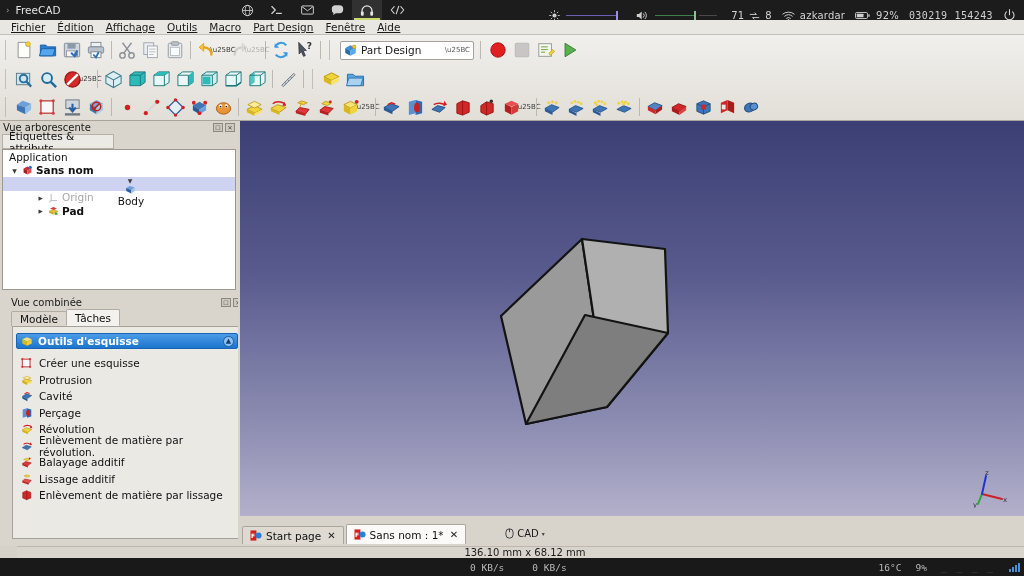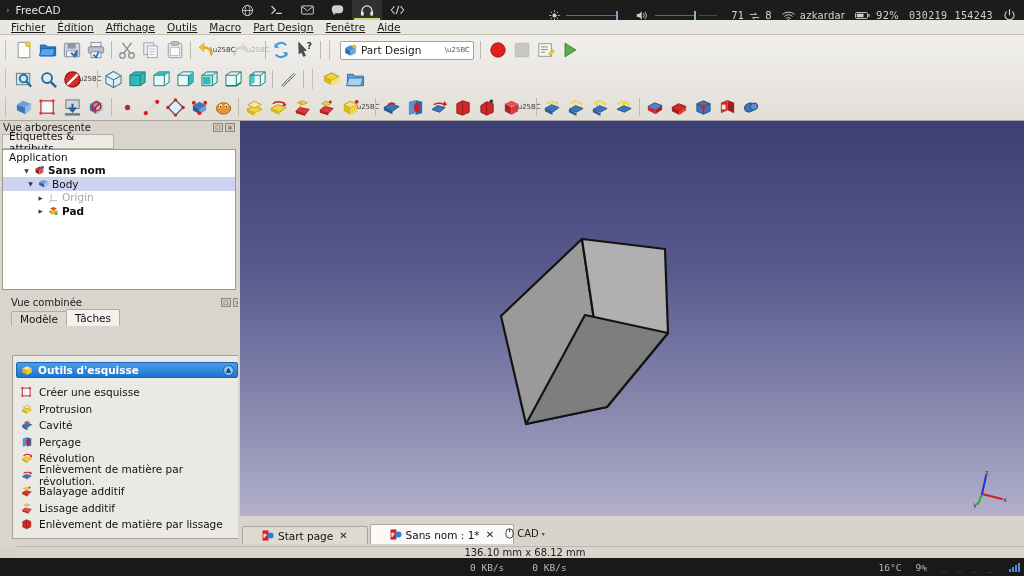--- a/index.html
+++ b/index.html
@@ -107,21 +107,21 @@
   .combo { position:absolute; left:8px; top:175px; width:238px; bottom:0; }
   .tabs2 { display:flex; align-items:flex-end; height:17px; padding-left:3px; }
   .tab2 {
     height:15px; padding:0 8px; font-size:10.5px; color:#111;
     background:#dcd8d0; border:1px solid #b0aca4; border-bottom:none;
     display:flex; align-items:center; border-radius:2px 2px 0 0; margin-right:-1px;
   }
   .tab2.active { background:#f4f2ee; height:17px; border-bottom:1px solid #f4f2ee; z-index:2; }
   .taskbox {
     position:absolute; left:4px; top:17px; right:4px; bottom:20px;
-    background:#ebe9e4; border:1px solid #a5a199;margin-top:29px;
+    background:#ebe9e4; border:1px solid #a5a199;
   }
   .taskhdr {
     height:16px; margin:6px 3px 0 3px;
     background:linear-gradient(#4c9ce8,#1b74cd);
     border:1px solid #1963b4; border-radius:2px;
     display:flex; align-items:center; padding:0 4px; gap:5px;
     color:#fff; font-size:10.5px; font-weight:bold;
     position:relative;
   }
   .taskhdr .collapse {
@@ -135,21 +135,21 @@
   
   .viewzone { position:absolute; left:238px; top:121px; right:0; bottom:30px; background:#d8d4cc; }
   .view3d {
     position:absolute; left:2px; top:0px; right:0px; height:395px;
     background:linear-gradient(180deg,#3c3f74 0%,#585a8d 38%,#8f8fb4 78%,#b3b0cb 100%);
     overflow:hidden;
   }
   .axisind { position:absolute; right:16px; bottom:8px; width:44px; height:40px; }
   .vtabs { position:absolute; left:2px; bottom:2px; height:20px; display:flex; align-items:flex-end; padding-left:2px; }
   .vtab {
-    height:18px; display:flex; align-items:center; gap:4px; padding:0 19px; font-size:10.5px; color:#111;
+    height:18px; display:flex; align-items:center; gap:4px; padding:0 7px; font-size:10.5px; color:#111;
     border:1px solid #aaa69e; border-bottom:none; border-radius:2px 2px 0 0; background:#dedad2; margin-right:2px;
   }
   .vtab.active { background:#fbfaf8; height:20px; }
   .vtab .x { font-size:10px; font-weight:bold; color:#222; margin-left:2px; }
 
   
   .statusbar {
     position:absolute; left:17px; bottom:18px; width:1024px; height:12px;
     background:#d9d5cd; border-top:1px solid #bbb7af;
     display:flex; align-items:center; justify-content:flex-end; padding-right:8px; gap:8px;
@@ -802,34 +802,34 @@
     </div>
     <div class="subtab">
       <span>Étiquettes &amp; attributs</span>
     </div>
 
     <div class="treebox">
       <div class="trow" style="padding-left:4px;">
         <span class="tlabel">Application</span>
       </div>
 
-      <div class="trow" style="padding-left:18px;">
+      <div class="trow" style="padding-left:6px;">
         <span class="tw-arrow down"></span>
         <span class="ticon">
           <svg width="11" height="11" viewBox="0 0 14 14">
               <path d="M2 4.5 L7 2 L12 4.5 L7 7z" fill="#c83030"></path>
               <path d="M2 4.5v5l5 2.5v-5z" fill="#9c2020"></path>
               <path d="M12 4.5v5l-5 2.5v-5z" fill="#e05050"></path>
               <circle cx="10.5" cy="3" r="2" fill="#2a6ed0"></circle>
             </svg>
         </span>
         <span class="tlabel bold">Sans nom</span>
       </div>
 
-      <div class="trow sel" style="padding-left:22px;">
+      <div class="trow sel" style="padding-left:22px;flex-direction:column;">
         <span class="tw-arrow down"></span>
         <span class="ticon">
           <svg width="11" height="11" viewBox="0 0 14 14">
               <path d="M1.5 5 L6 2.5 L12.5 4.5 L8 7.5z" fill="#6f9fd8"></path>
               <path d="M1.5 5v4l6.5 3v-4.5z" fill="#2f5f9f"></path>
               <path d="M12.5 4.5v4.5L8 12V7.5z" fill="#9ec4ea"></path>
             </svg>
         </span>
         <span class="tlabel">Body</span>
       </div>

